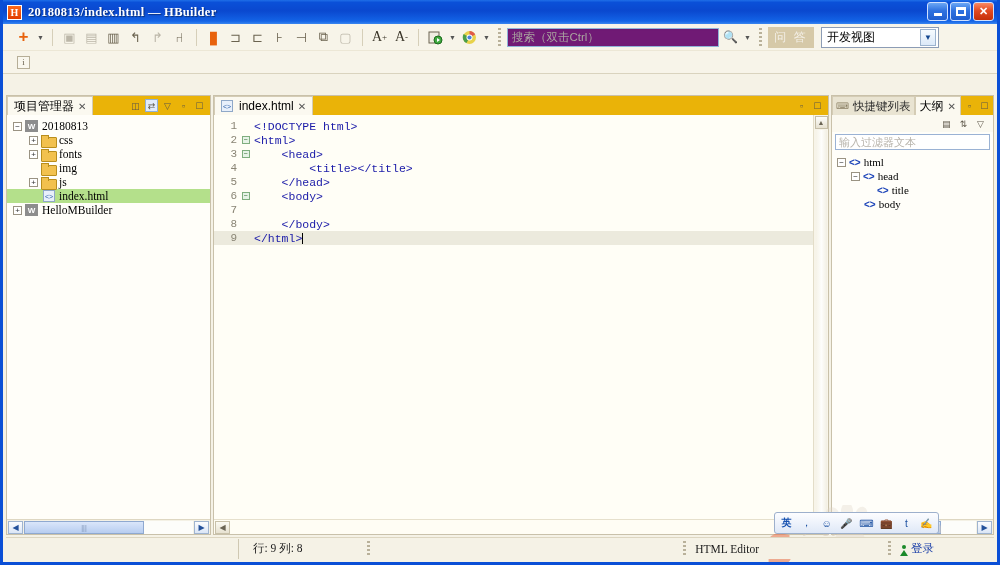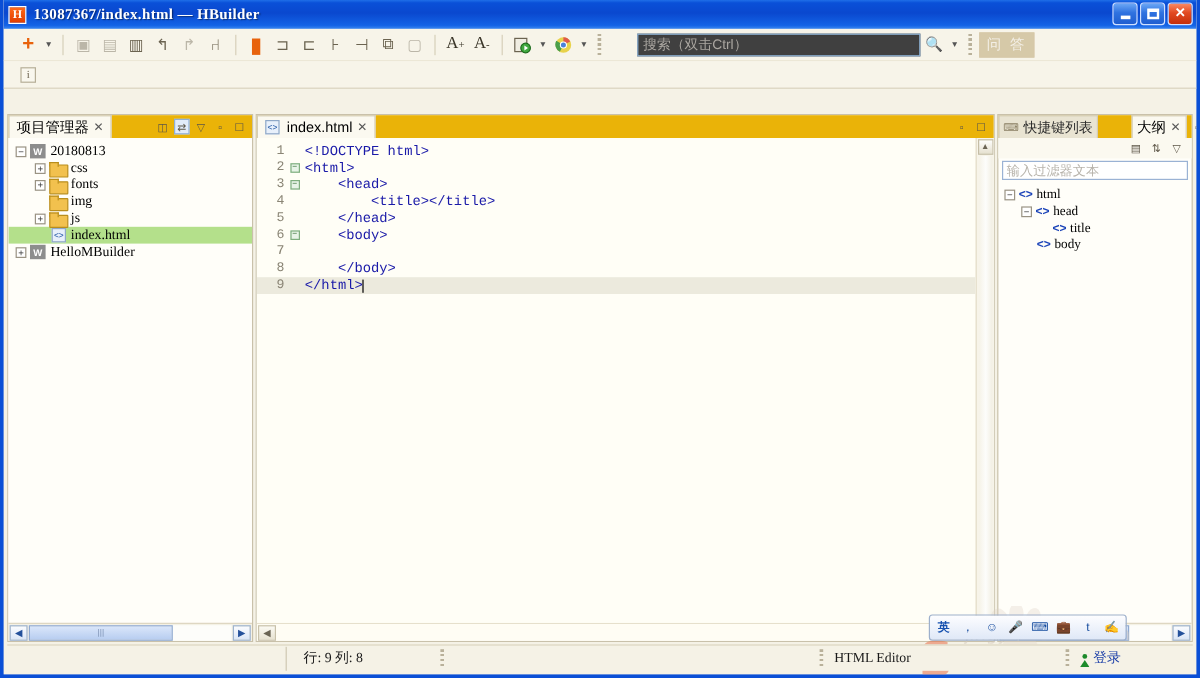--- a/index.html
+++ b/index.html
@@ -114,29 +114,28 @@
     width: 11px; height: 21px;
     display: flex; align-items: center; justify-content: center;
     font-size: 7px; color: #555; cursor: pointer;
   }
   .tb-sep { width: 1px; height: 17px; background: #d6cfb9; margin: 0 5px; }
   .tb-dotsep {
     width: 3px; height: 19px; margin: 0 5px;
     background-image: repeating-linear-gradient(180deg,#b9b19a 0 2px,transparent 2px 4px);
   }
   .search-box {
-    width: 236px; height: 19px;
+    width: 212px; height: 19px;
     border: 1px solid #8fb4d8;
-    background: #404040;
+    background: #701a75;
     display: flex; align-items: center;
     padding: 0 4px;
     font-size: 11.5px;
     color: #aaa6a0;
     box-shadow: inset 0 1px 1px rgba(0,0,0,.06);
-    margin-left: 24px;
   }
   .ask-btn {
     height: 21px; min-width: 46px;
     background: #d6c9a8;
     color: #f3efe6;
     font-size: 12px;
     display: flex; align-items: center; justify-content: center;
     letter-spacing: 2px;
     cursor: pointer;
     border: 1px solid #d6c9a8;
@@ -531,21 +530,21 @@
     cursor: pointer;
   }
 </style>
 </head>
 <body>
 
 <div class="app-window">
 
   <div class="titlebar">
     <div class="title-logo">H</div>
-    <div class="title-text">13087367/index.html  —  HBuilder</div>
+    <div class="title-text">20180813/index.html  —  HBuilder</div>
     <div class="title-buttons">
       <div class="tbtn">
           <div class="minbar"></div>
         </div>
       <div class="tbtn">
           <div class="maxbox"></div>
         </div>
       <div class="tbtn close">
           <span class="g">✕</span>
         </div>
@@ -599,20 +598,24 @@
     <div class="tb-arrow">▼</div>
 
     <div class="tb-dotsep"></div>
     <div class="search-box">搜索（双击Ctrl）</div>
     <div class="tb-ico" style="font-size:12px;">🔍</div>
     <div class="tb-arrow">▼</div>
     <div class="tb-dotsep"></div>
 
     <div class="ask-btn">问 答</div>
     <div style="width:5px"></div>
+    <div class="view-select">
+      <span>开发视图</span>
+      <span class="caret">▼</span>
+    </div>
   </div>
 
   <div class="toolbar2">
     <div class="tb-ico" style="border:1px solid #b6ae97;width:13px;height:13px;font-size:9px;background:#f9f7ee;font-family:'Liberation Serif',serif;">i</div>
   </div>
 
   <div class="main">
 
     <div class="left-panel">
       <div class="panel-tabbar">
@@ -761,21 +764,21 @@
         <div class="ehs-arrow">◀</div>
       </div>
     </div>
 
     <div class="right-panel">
       <div class="panel-tabbar">
         <div class="panel-tab inactive" style="padding:0 3px;">
           <span style="font-size:9px;color:#8a7f63;">⌨</span>
           <span style="font-size:11.5px;">快捷键列表</span>
         </div>
-        <div class="panel-tab" style="padding:0 4px;margin-left:28px;">
+        <div class="panel-tab" style="padding:0 4px;">
           <span>大纲</span>
           <span class="xmark">✕</span>
         </div>
         <div class="panel-ctrls" style="gap:2px;padding:0 2px;">
           <div class="mini-ico">▫</div>
           <div class="mini-ico">☐</div>
         </div>
       </div>
       <div class="outline-toolbar">
         <div class="mini-ico">▤</div>

